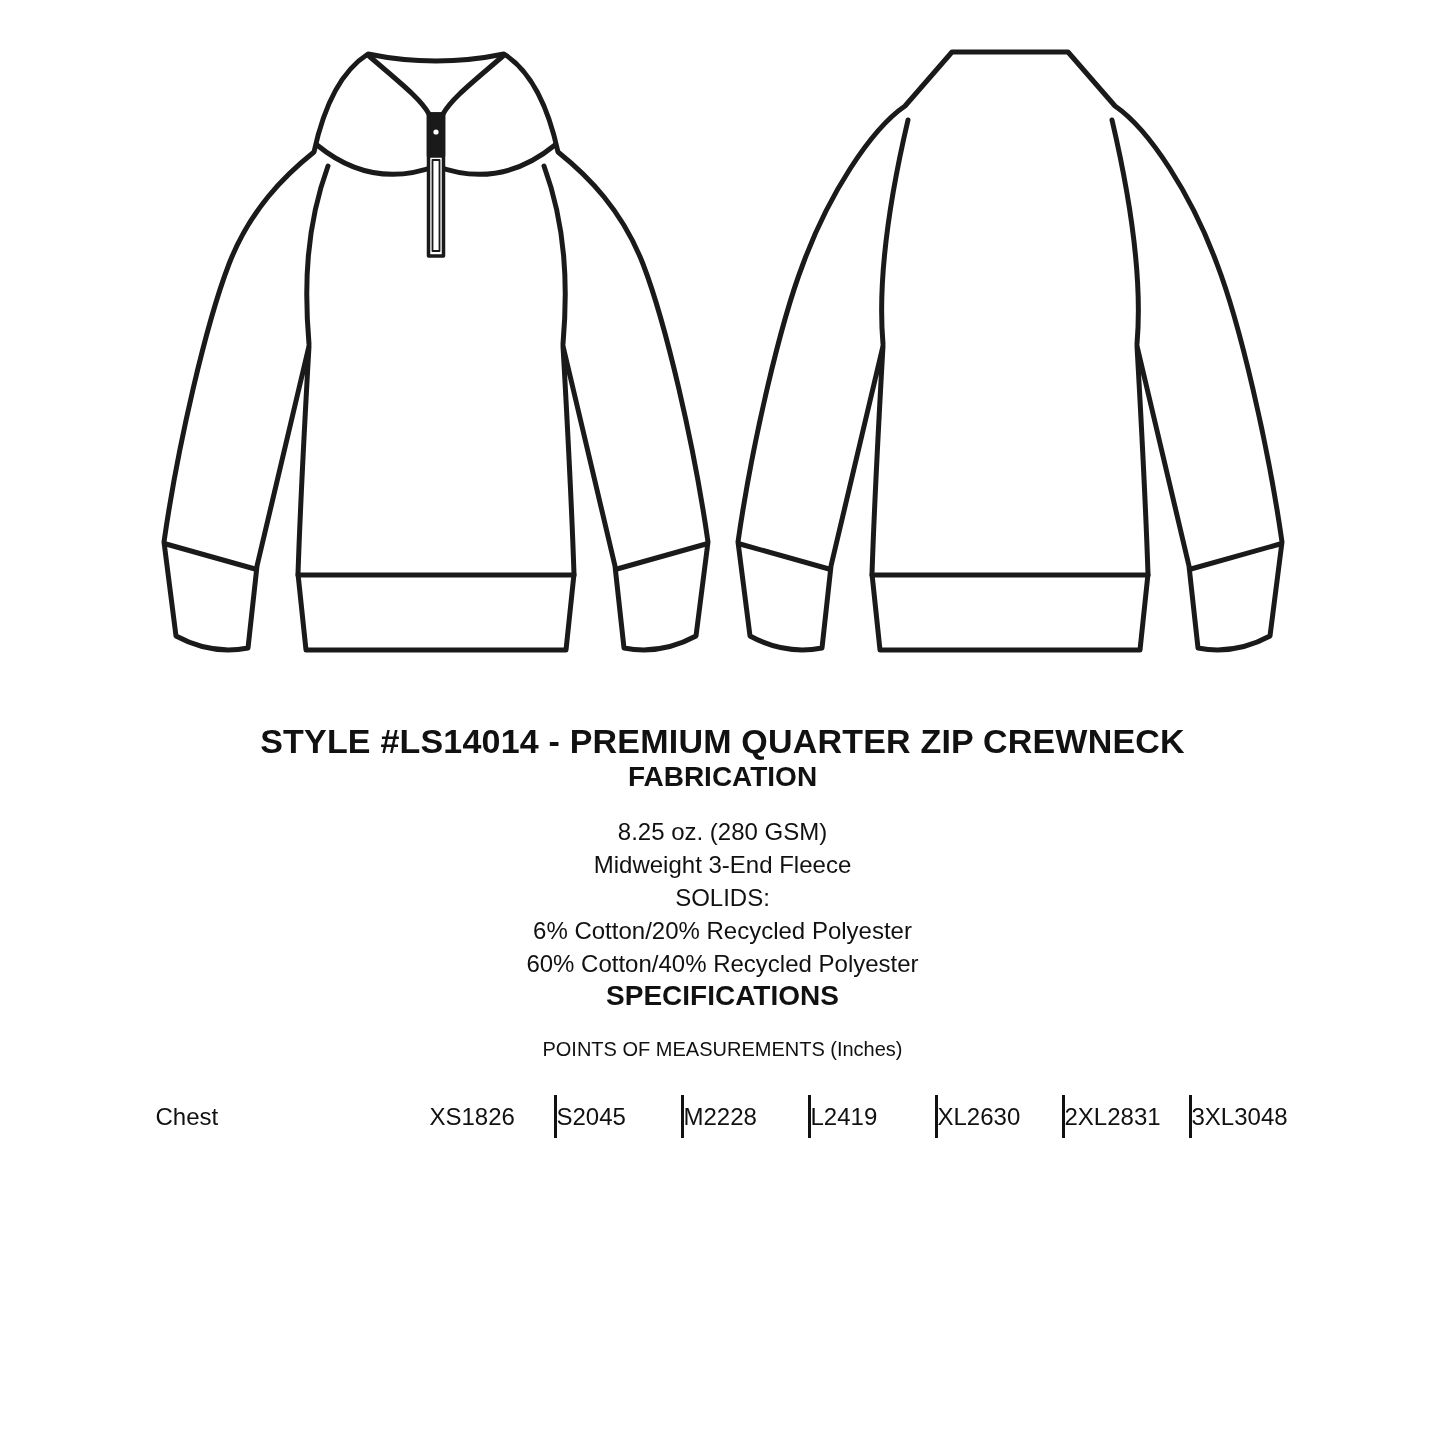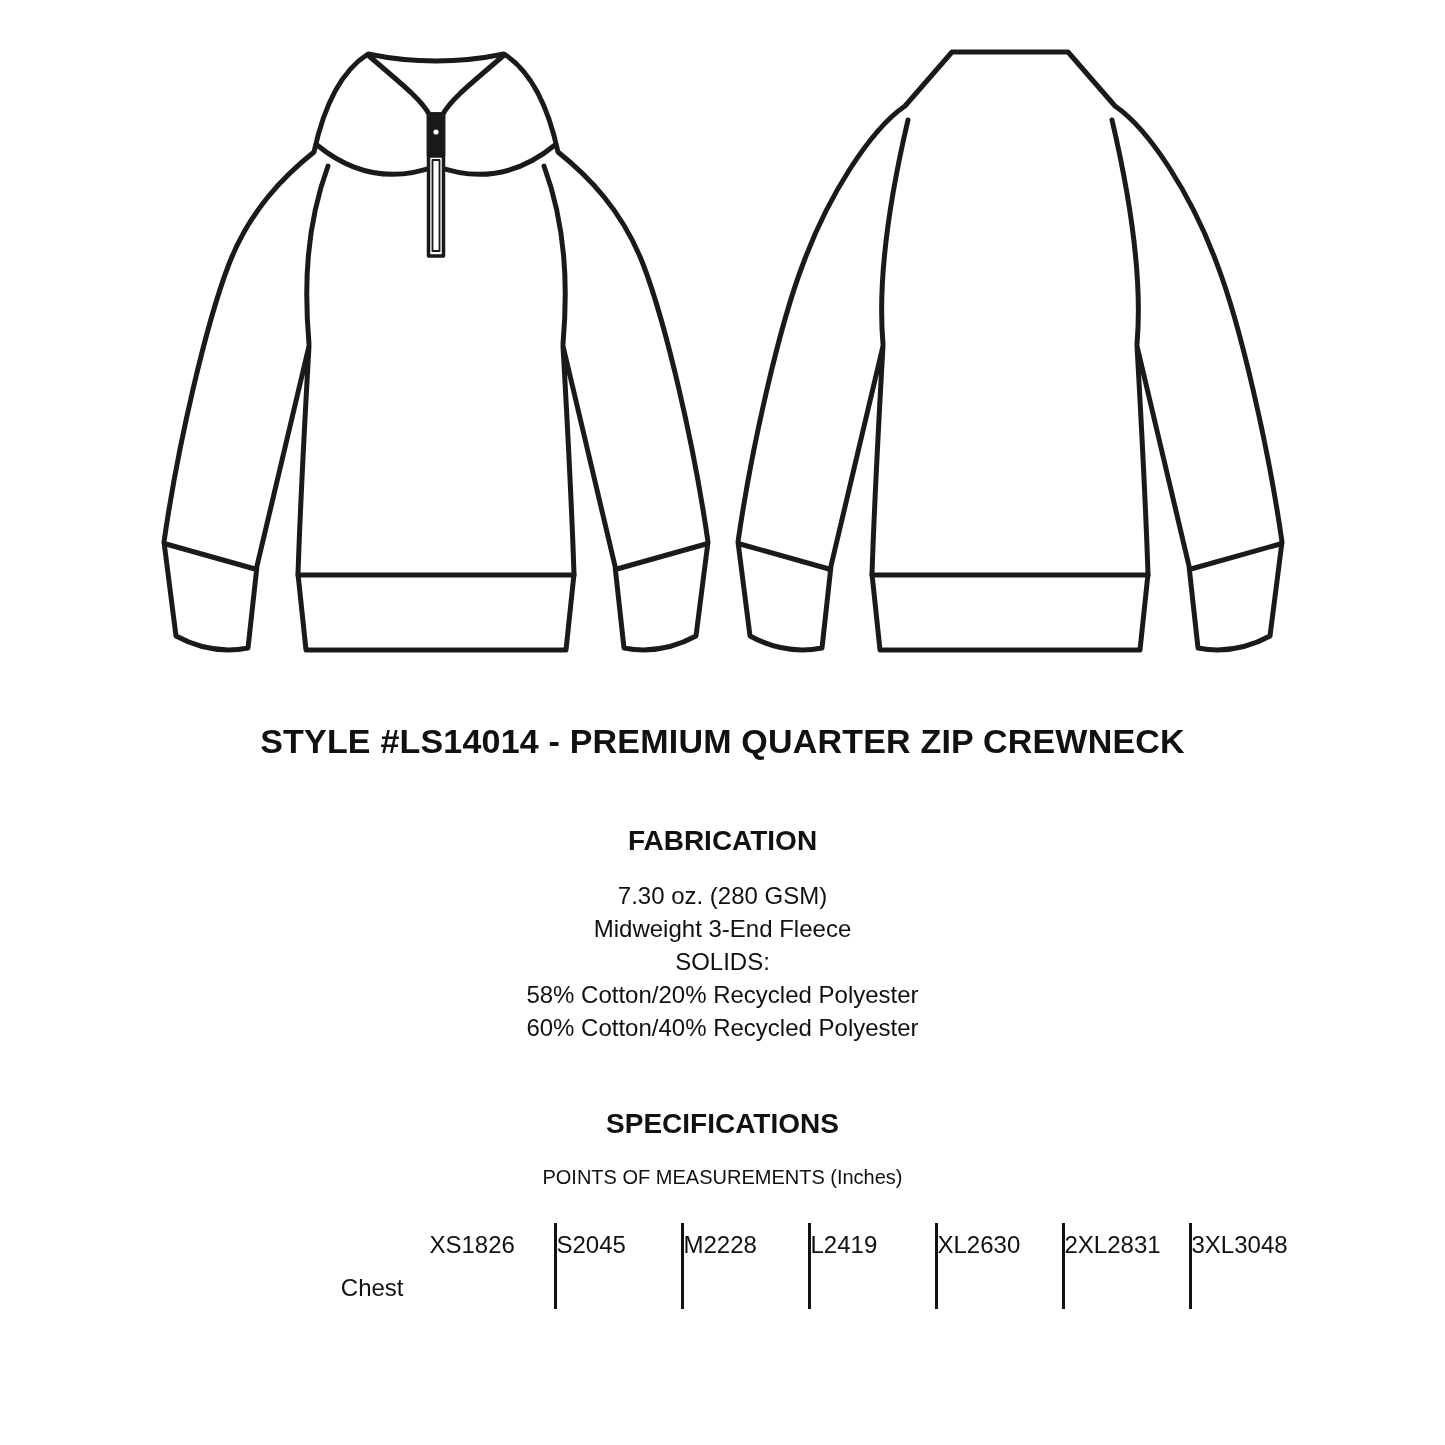--- a/index.html
+++ b/index.html
@@ -22,21 +22,20 @@
   }
   .sketch{display:block;}
   .title{
     margin-top:58px;
     text-align:center;
     font-size:34px;
     font-weight:bold;
     letter-spacing:0.2px;
   }
   .section-heading{
-    margin-top:64px;
     text-align:center;
     font-size:28px;
     font-weight:bold;
   }
   .fab-lines{
     margin-top:22px;
     text-align:center;
     font-size:24px;
     line-height:33px;
   }
@@ -46,21 +45,21 @@
     font-size:20px;
     font-weight:normal;
   }
   .spec-table{
     margin:34px auto 0 auto;
     display:flex;
     justify-content:center;
     align-items:stretch;
     font-size:24px;
   }
-  .label-col{display:flex;flex-direction:column;width:300px;}
+  .label-col{display:flex;width:300px;}
   .label-col .cell{
     height:43px;line-height:43px;
     text-align:right;padding-right:26px;
     white-space:nowrap;
   }
   .size-col{display:flex;flex-direction:row;width:124px;}
   .size-col.divided{border-left:3px solid #111111;}
   .size-col .cell{
     height:43px;line-height:43px;
     text-align:center;
@@ -156,24 +155,24 @@
         <path d="M 10,530 L 99,555"></path>
         <path d="M 550,530 L 461,555"></path>
       </g>
     </svg>
   </div>
 
   <div class="title">STYLE #LS14014 - PREMIUM QUARTER ZIP CREWNECK</div>
 
   <div class="section-heading">FABRICATION</div>
   <div class="fab-lines">
-    <div>7.30 oz. (280 GSM)</div>
+    <div>8.25 oz. (280 GSM)</div>
     <div>Midweight 3-End Fleece</div>
     <div>SOLIDS:</div>
-    <div>58% Cotton/20% Recycled Polyester</div>
+    <div>6% Cotton/20% Recycled Polyester</div>
     <div>60% Cotton/40% Recycled Polyester</div>
   </div>
 
   <div class="section-heading">SPECIFICATIONS</div>
   <div class="sub-heading">POINTS OF MEASUREMENTS (Inches)</div>
 
   <div class="spec-table">
 
     <div class="label-col">
       <div class="cell"></div>

